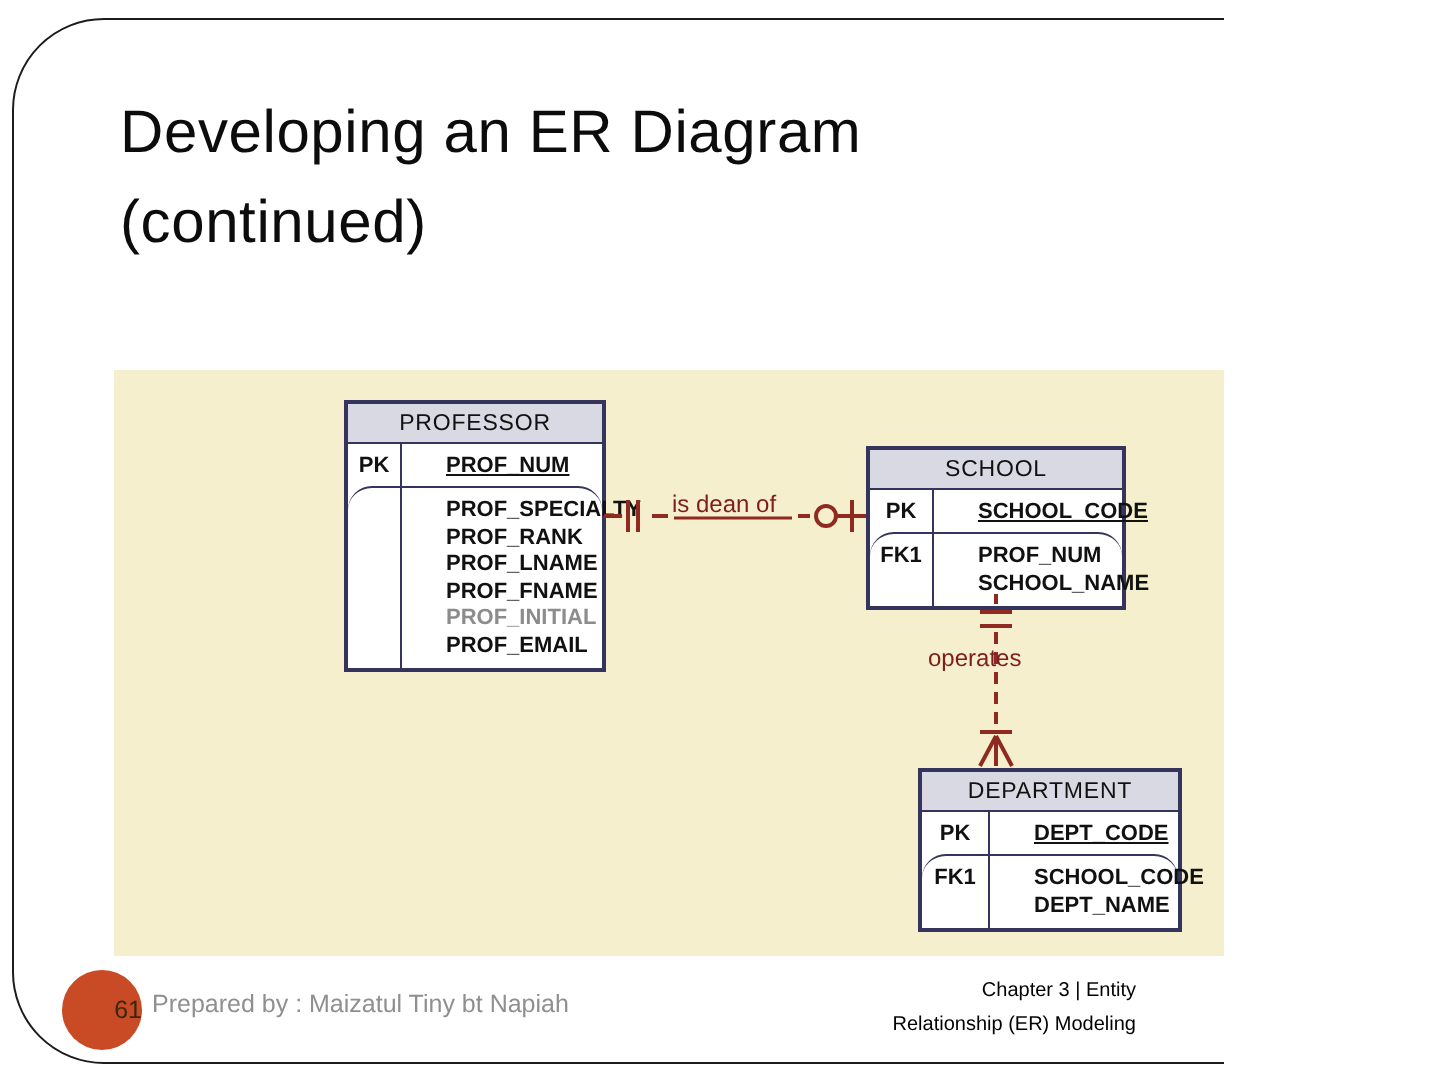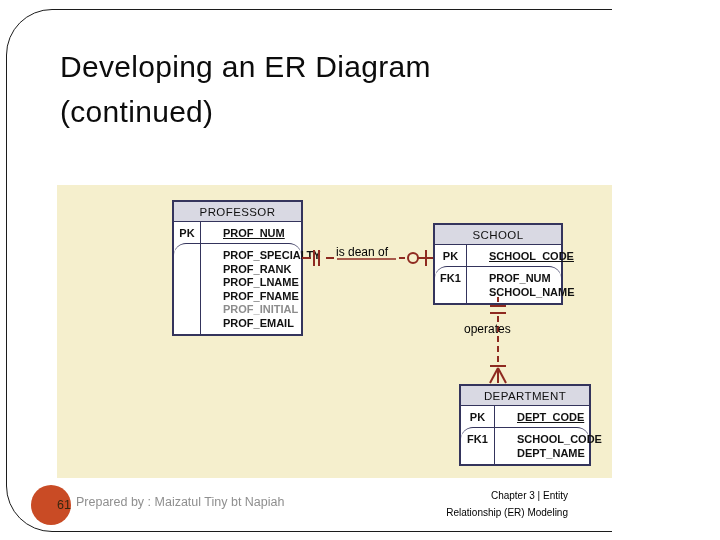--- a/index.html
+++ b/index.html
@@ -33,21 +33,21 @@
   .pk-attr{text-decoration:underline;}
   .muted{color:#8c8c8c;}
   #professor{left:172px;top:200px;width:131px;}
   #professor .key-col{width:26px;}
   #school{left:433px;top:223px;width:130px;}
   #school .key-col{width:31px;}
   #department{left:459px;top:384px;width:132px;}
   #department .key-col{width:33px;}
   
   .rel-svg{position:absolute;left:0;top:0;pointer-events:none;}
-  .rel-label{position:absolute;color:#000000;font-size:12px;line-height:12px;}
+  .rel-label{position:absolute;color:#7f1d1d;font-size:12px;line-height:12px;}
   #label-dean{left:336px;top:246px;}
   #label-operates{left:464px;top:323px;}
   
   .page-circle{position:absolute;left:31px;top:485px;width:40px;height:40px;border-radius:50%;
           background:#c94b25;color:#39260f;font-size:12.5px;
           display:flex;align-items:center;justify-content:flex-end;}
   .footer-left{position:absolute;left:76px;top:495px;color:#8f8f8f;font-size:12.5px;}
   .footer-right{position:absolute;right:44px;top:487px;text-align:right;
           color:#000000;font-size:10px;line-height:17px;}
 </style>

